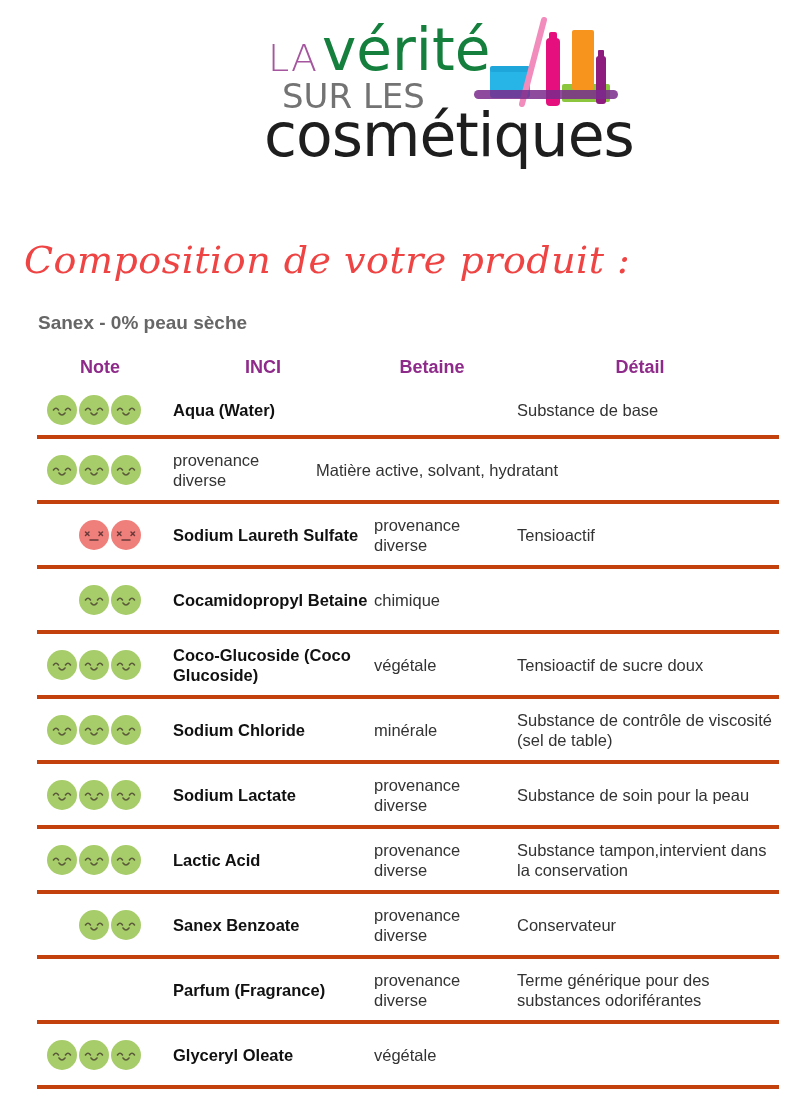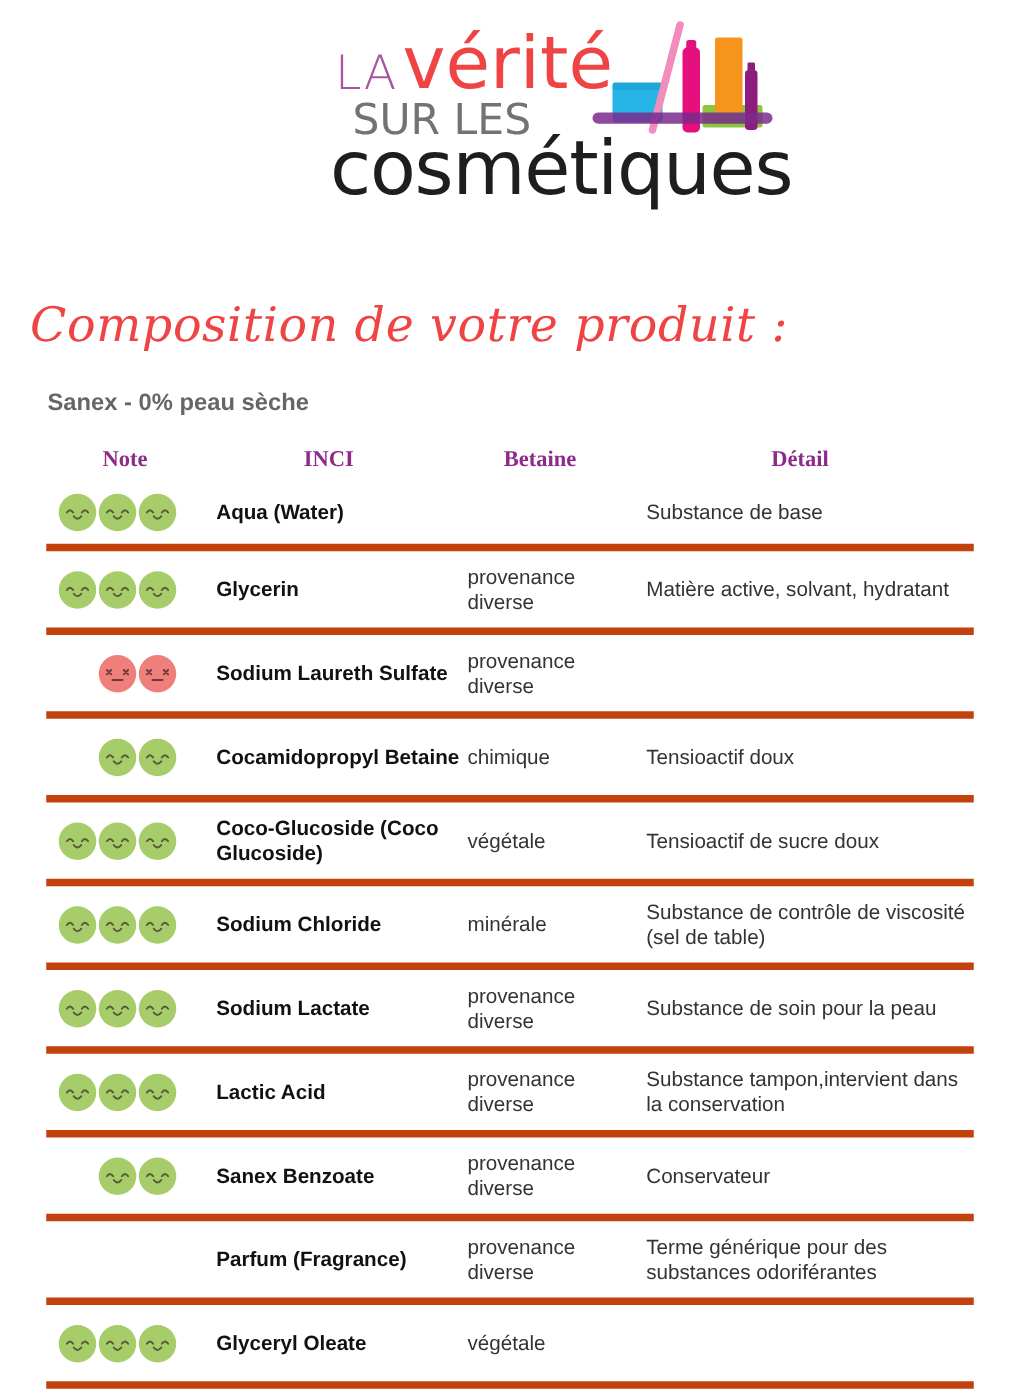--- a/index.html
+++ b/index.html
@@ -1,44 +1,44 @@
 <!DOCTYPE html>
 <html><head>
   <meta charset="utf-8">
   <style>
     html, body { margin: 0; padding: 0; background: #ffffff; }
     body { width: 809px; height: 1112px; position: relative; overflow: hidden; font-family: "Liberation Sans", sans-serif; }
 
     
     .logo { position: absolute; left: 226px; top: 6px; width: 370px; height: 160px; margin-left: 36px; }
     .logo-la { position: absolute; left: 6px; top: 30px; font-family: "DejaVu Sans", sans-serif; font-weight: 300; font-size: 38px; color: #a5569e; letter-spacing: 1px; }
-    .logo-verite { position: absolute; left: 60px; top: 10px; font-family: "DejaVu Sans", sans-serif; font-weight: 300; font-size: 58px; color: #ef4444; letter-spacing: 0px; -webkit-text-stroke: 0px; }
+    .logo-verite { position: absolute; left: 60px; top: 10px; font-family: "DejaVu Sans", sans-serif; font-weight: 300; font-size: 58px; color: #15803d; letter-spacing: 0px; -webkit-text-stroke: 0px; }
     .logo-surles { position: absolute; left: 20px; top: 70px; font-family: "DejaVu Sans", sans-serif; font-size: 34px; color: #737373; letter-spacing: 0px; }
     .logo-cosm { position: absolute; left: 2px; top: 94px; font-family: "DejaVu Sans", sans-serif; font-weight: 300; font-size: 60px; color: #1e1e1e; letter-spacing: -1px; }
     .logo-verite, .logo-cosm { font-weight: normal; }
     .logo-art { position: absolute; left: 208px; top: 4px; width: 160px; height: 100px; }
 
     
     .page-title { position: absolute; left: 24px; top: 228px; font-family: "DejaVu Serif", serif; font-style: italic; font-size: 38px; color: #ef4444; letter-spacing: 0.5px; margin-top: 10px; }
     .product-name { position: absolute; left: 38px; top: 312px; font-weight: bold; font-size: 19px; color: #666666; }
 
     
     .table { position: absolute; left: 37px; top: 350px; width: 742px; }
     .thead { display: flex; height: 34px; align-items: center; }
-    .th { font-weight: bold; font-size: 18px; color: #8e2a8a; text-align: center; font-family: Liberation Serif, serif; }
+    .th { font-weight: bold; font-size: 18px; color: #8e2a8a; text-align: center; }
     .col-note { width: 126px; flex: none; }
     .col-inci { width: 210px; flex: none; }
     .col-orig { width: 119px; flex: none; }
     .col-det  { flex: 1; }
     .th.col-note { width: 126px; }
     .th.col-inci { width: 200px; padding-right: 0px; }
     .th.col-orig { width: 138px; }
     .th.col-det { text-align: center; padding-left: 0; }
 
-    .row { display: flex; align-items: center; border-bottom: 6px solid #c2410c; height: 61px; }
+    .row { display: flex; align-items: center; border-bottom: 4px solid #c2410c; height: 61px; }
     .row.first { height: 51px; }
     .cell { font-size: 16.5px; line-height: 20px; }
     .cell.col-note { display: flex; justify-content: flex-end; padding-right: 0; width: 104px; margin-right: 32px; }
     .cell.col-inci { font-weight: bold; color: #111; width: 201px; }
     .cell.col-orig { color: #333; width: 119px; }
     .cell.col-det { color: #333; margin-left: 24px; }
 
     .face { width: 30px; height: 30px; border-radius: 50%; position: relative; margin-left: 2px; flex: none; }
     .face.good { background: #a7cc6a; }
     .face.bad { background: #ef7f7a; }
@@ -122,21 +122,20 @@
             </svg>
           </span>
           <span class="face good">
             <svg width="30" height="30" viewBox="0 0 30 30">
               <path d="M6.5 15 Q9 11.5 11.5 15" stroke="#5a5a3a" stroke-width="1.6" fill="none" stroke-linecap="round"></path>
               <path d="M18.5 15 Q21 11.5 23.5 15" stroke="#5a5a3a" stroke-width="1.6" fill="none" stroke-linecap="round"></path>
               <path d="M12 18 Q15 22 18 18" stroke="#5a5a3a" stroke-width="1.6" fill="none" stroke-linecap="round"></path>
             </svg>
           </span>
         </div>
-    <div class="cell col-inci">Glycerin</div>
     <div class="cell col-orig">provenance diverse</div>
     <div class="cell col-det">Matière active, solvant, hydratant</div>
   </div>
       <div class="row">
     <div class="cell col-note">
           <span class="face bad">
             <svg width="30" height="30" viewBox="0 0 30 30">
               <path d="M6.5 12 L10 15.5 M10 12 L6.5 15.5" stroke="#6a3a3a" stroke-width="1.5" stroke-linecap="round"></path>
               <path d="M20 12 L23.5 15.5 M23.5 12 L20 15.5" stroke="#6a3a3a" stroke-width="1.5" stroke-linecap="round"></path>
               <path d="M11 20 L19 20" stroke="#6a3a3a" stroke-width="1.5" stroke-linecap="round"></path>
@@ -145,41 +144,41 @@
           <span class="face bad">
             <svg width="30" height="30" viewBox="0 0 30 30">
               <path d="M6.5 12 L10 15.5 M10 12 L6.5 15.5" stroke="#6a3a3a" stroke-width="1.5" stroke-linecap="round"></path>
               <path d="M20 12 L23.5 15.5 M23.5 12 L20 15.5" stroke="#6a3a3a" stroke-width="1.5" stroke-linecap="round"></path>
               <path d="M11 20 L19 20" stroke="#6a3a3a" stroke-width="1.5" stroke-linecap="round"></path>
             </svg>
           </span>
         </div>
     <div class="cell col-inci">Sodium Laureth Sulfate</div>
     <div class="cell col-orig">provenance diverse</div>
+    <div class="cell col-det">Tensioactif</div>
   </div>
       <div class="row">
     <div class="cell col-note">
           <span class="face good">
             <svg width="30" height="30" viewBox="0 0 30 30">
               <path d="M6.5 15 Q9 11.5 11.5 15" stroke="#5a5a3a" stroke-width="1.6" fill="none" stroke-linecap="round"></path>
               <path d="M18.5 15 Q21 11.5 23.5 15" stroke="#5a5a3a" stroke-width="1.6" fill="none" stroke-linecap="round"></path>
               <path d="M12 18 Q15 22 18 18" stroke="#5a5a3a" stroke-width="1.6" fill="none" stroke-linecap="round"></path>
             </svg>
           </span>
           <span class="face good">
             <svg width="30" height="30" viewBox="0 0 30 30">
               <path d="M6.5 15 Q9 11.5 11.5 15" stroke="#5a5a3a" stroke-width="1.6" fill="none" stroke-linecap="round"></path>
               <path d="M18.5 15 Q21 11.5 23.5 15" stroke="#5a5a3a" stroke-width="1.6" fill="none" stroke-linecap="round"></path>
               <path d="M12 18 Q15 22 18 18" stroke="#5a5a3a" stroke-width="1.6" fill="none" stroke-linecap="round"></path>
             </svg>
           </span>
         </div>
     <div class="cell col-inci">Cocamidopropyl Betaine</div>
     <div class="cell col-orig">chimique</div>
-    <div class="cell col-det">Tensioactif doux</div>
   </div>
       <div class="row">
     <div class="cell col-note">
           <span class="face good">
             <svg width="30" height="30" viewBox="0 0 30 30">
               <path d="M6.5 15 Q9 11.5 11.5 15" stroke="#5a5a3a" stroke-width="1.6" fill="none" stroke-linecap="round"></path>
               <path d="M18.5 15 Q21 11.5 23.5 15" stroke="#5a5a3a" stroke-width="1.6" fill="none" stroke-linecap="round"></path>
               <path d="M12 18 Q15 22 18 18" stroke="#5a5a3a" stroke-width="1.6" fill="none" stroke-linecap="round"></path>
             </svg>
           </span>

